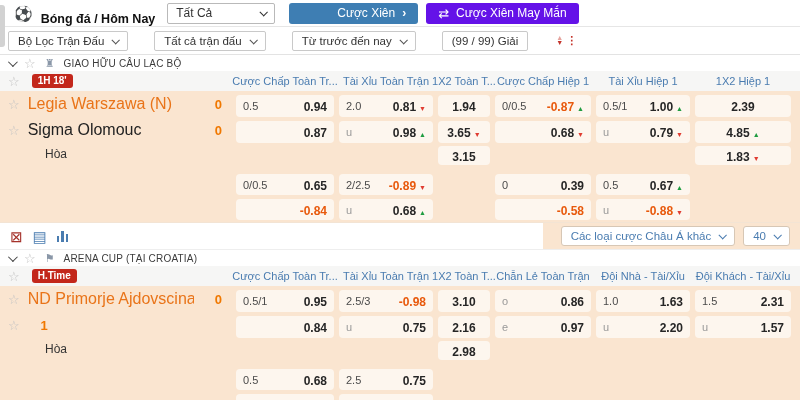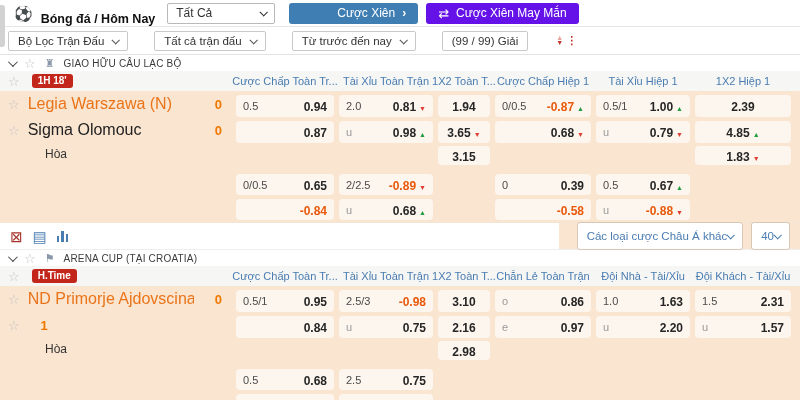--- a/index.html
+++ b/index.html
@@ -84,22 +84,22 @@
   .toolbar { height:28px; display:flex; align-items:center; background:#fff; border-bottom:1px solid #eee;
              border-top:1px solid #f3e4d4; }
   .tb-icons { display:flex; align-items:center; gap:10px; padding-left:10px; }
   .tbi { font-size:15px; line-height:1; cursor:pointer; }
   .tbi.red { color:#a5322b; } .tbi.blue { color:#4a7cb0; }
   .bars { display:flex; align-items:flex-end; gap:2px; height:12px; cursor:pointer; }
   .bars i { display:block; width:2.5px; background:#4a7cb0; }
   .bars i:nth-child(1){height:6px}.bars i:nth-child(2){height:11px}.bars i:nth-child(3){height:8px}
   .tb-right { margin-left:auto; height:100%; background:#fae5d0; display:flex; align-items:center;
               gap:8px; padding:0 10px 0 18px; }
-  .ddl { background:#fff; border:1px solid #d7c7b5; border-radius:3px; height:28px; display:flex;
-         align-items:center; gap:0; padding:0 9px; font-size:11.5px; color:#4a7cb0; cursor:pointer; white-space:nowrap; }
+  .ddl { background:#fff; border:1px solid #d7c7b5; border-radius:3px; height:20px; display:flex;
+         align-items:center; gap:8px; padding:0 9px; font-size:11.5px; color:#4a7cb0; cursor:pointer; white-space:nowrap; }
 </style>
 </head>
 <body>
 
 <div class="app">
   <div class="edge-tab"></div>
 
   <div class="topbar">
     <span class="ball">⚽</span>
     <span class="sport-title">Bóng đá / Hôm Nay</span>

